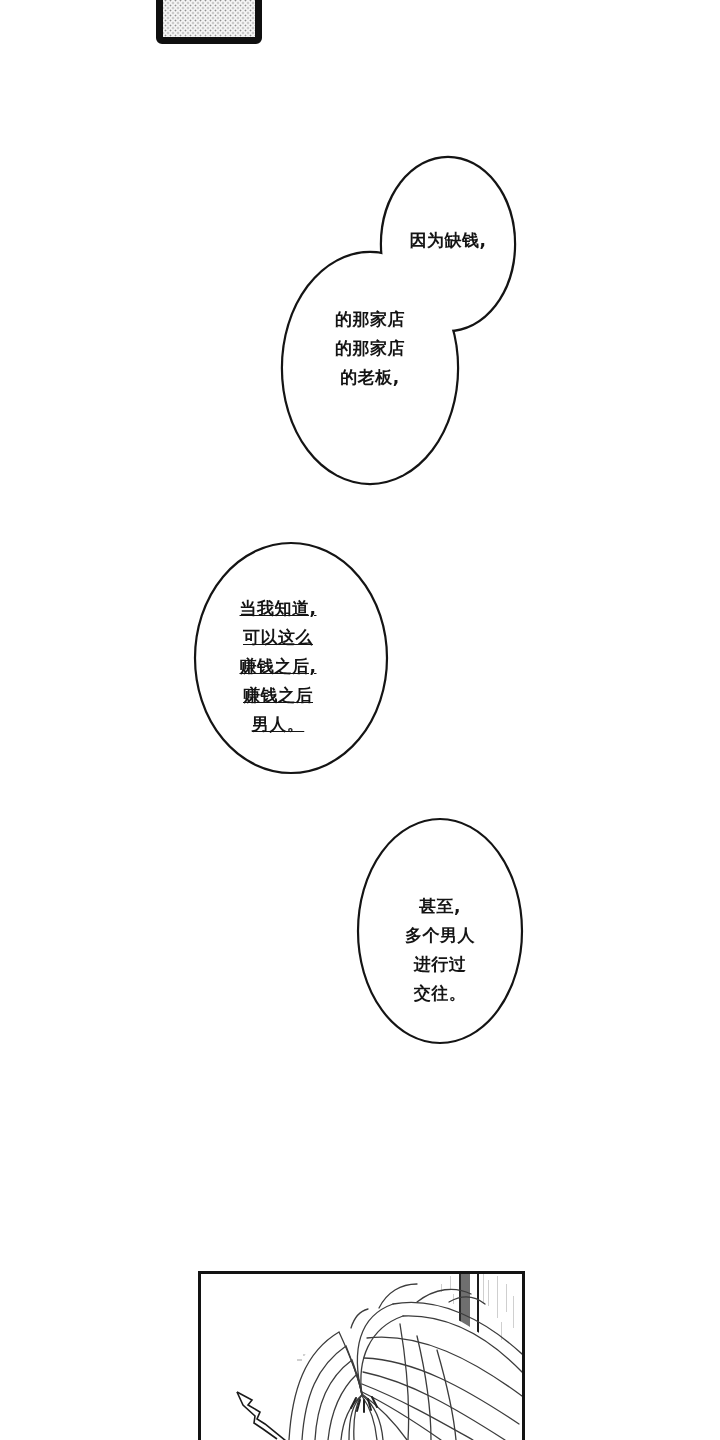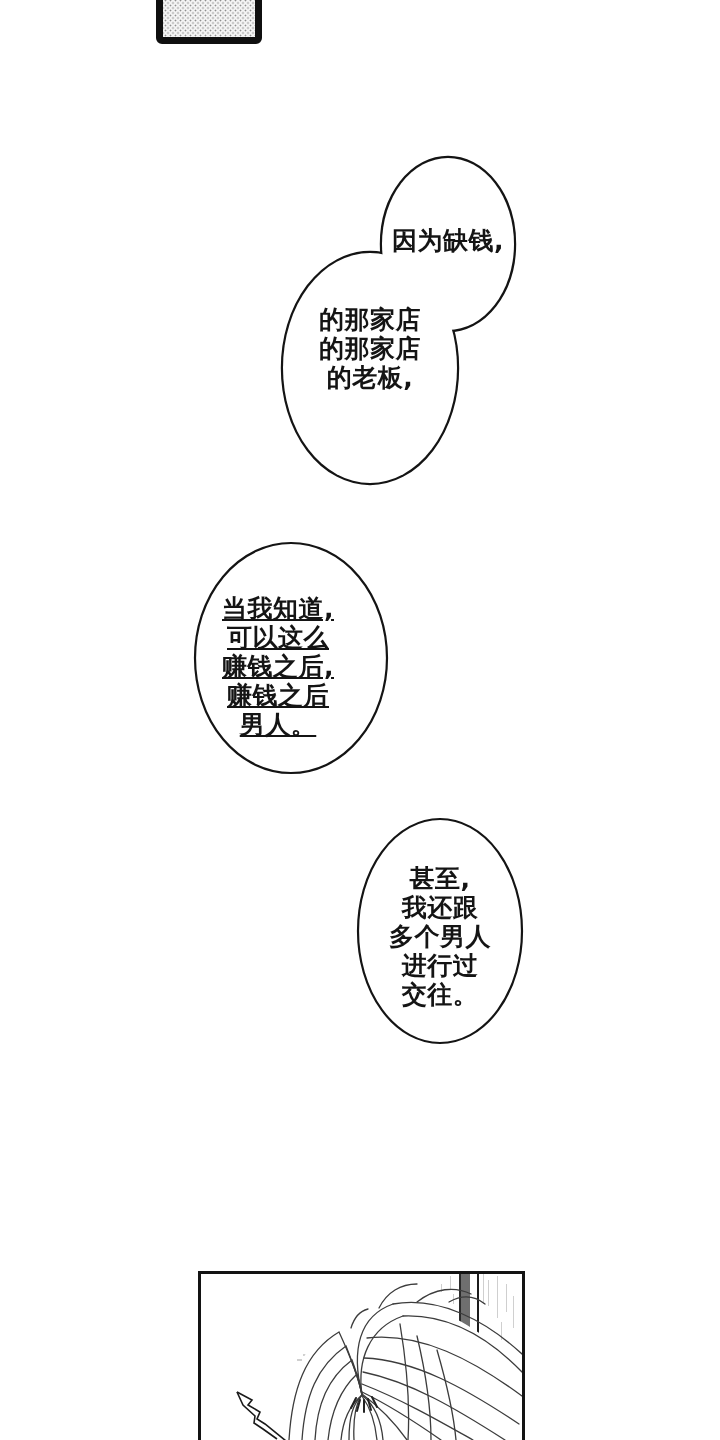--- a/index.html
+++ b/index.html
@@ -24,21 +24,21 @@
       radial-gradient(circle, #8f8f8f 0.9px, transparent 1.05px),
       radial-gradient(circle, #8f8f8f 0.9px, transparent 1.05px);
     background-size: 5px 5px;
     background-position: 0 0, 2.5px 2.5px;
   }
   .bubble-svg { position: absolute; }
   .speech {
     position: absolute;
     color: #141414;
     font-weight: 700;
-    font-size: 25px;
+    font-size: 17px;
     line-height: 29px;
     text-align: center;
     letter-spacing: 0.5px;
     white-space: nowrap;
   }
   .panel {
     position: absolute;
     left: 198px; top: 1271px;
     width: 327px; height: 170px;
     box-sizing: border-box;
@@ -81,23 +81,22 @@
     <div>当我知道,</div>
     <div>可以这么</div>
     <div>赚钱之后,</div>
     <div>赚钱之后</div>
     <div>男人。</div>
   </div>
 
   <svg class="bubble-svg" style="left:353px; top:814px;" width="174" height="234" viewBox="0 0 174 234">
     <ellipse cx="87" cy="117" rx="82" ry="112" fill="#ffffff" stroke="#141414" stroke-width="2.2"></ellipse>
   </svg>
-  <div class="speech" style="left:356px; top:864px; width:168px;">
+  <div class="speech" style="left:356px; top:892px; width:168px;">
     <div>甚至,</div>
-    <div>我还跟</div>
     <div>多个男人</div>
     <div>进行过</div>
     <div>交往。</div>
   </div>
 
   <div class="panel">
     <svg width="321" height="166" viewBox="0 0 321 166">
 
       <g>
         <rect x="258" y="0" width="2" height="64" fill="#2a2a2a"></rect>

